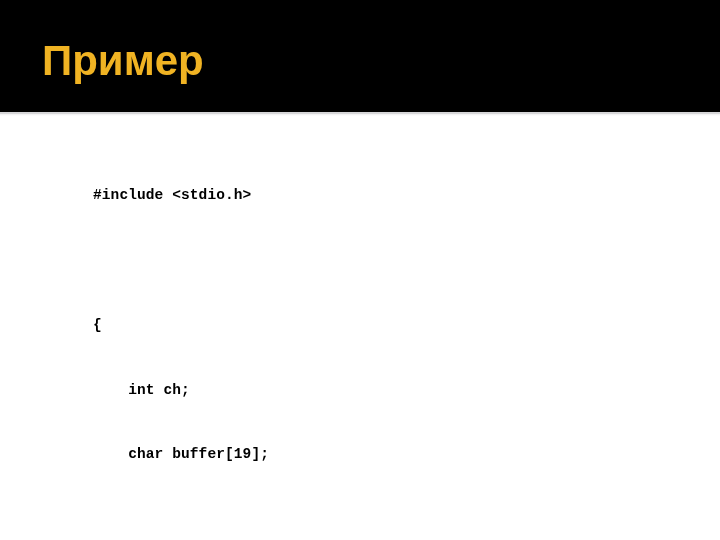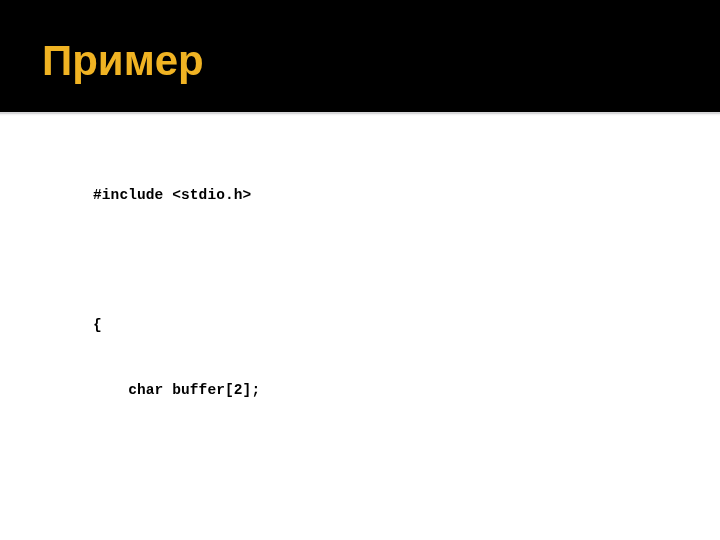--- a/index.html
+++ b/index.html
@@ -74,21 +74,22 @@
   <div class="header-bar"></div>
 
   <div class="slide-title">Пример</div>
 
   <div class="divider"></div>
 
   <div class="code-block">
     <div class="code-line">#include &lt;stdio.h&gt;</div>
     <div class="code-line"></div>
     <div class="code-line">{</div>
-    <div class="code-line">    char buffer[2];</div>
+    <div class="code-line">    int ch;</div>
+    <div class="code-line">    char buffer[19];</div>
     
     
     
     
     
     
     
     
     
     

